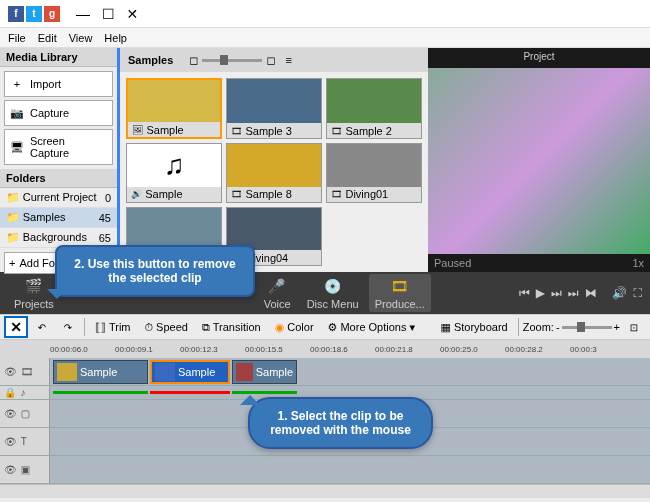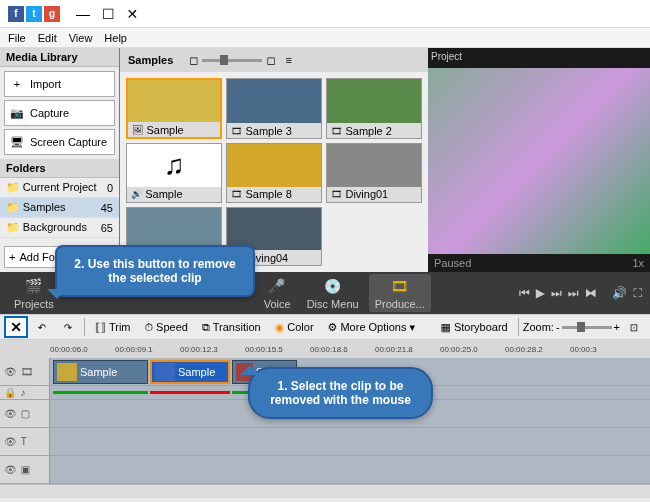--- a/index.html
+++ b/index.html
@@ -5,21 +5,21 @@
 *{margin:0;padding:0;box-sizing:border-box;font-family:'Segoe UI',Tahoma,sans-serif;font-size:11px;}
 body{width:650px;height:502px;background:#ececec;overflow:hidden;}
 .titlebar{height:28px;background:#fff;display:flex;align-items:center;padding:0 8px;border-bottom:1px solid #ddd;}
 .titlebar .title{flex:1;}
 .titlebar .social{display:flex;gap:2px;margin-right:8px;}
 .titlebar .social span{width:16px;height:16px;display:flex;align-items:center;justify-content:center;color:#fff;font-weight:bold;font-size:10px;}
 .winbtns{display:flex;gap:12px;margin-left:8px;}
 .winbtns span{font-size:14px;}
 .menubar{height:20px;display:flex;gap:12px;padding:0 8px;align-items:center;background:#f5f5f5;border-bottom:1px solid #ddd;}
 .main{display:flex;height:224px;}
-.leftpanel{width:120px;background:#ececec;border-right:1px solid #3b82f6;display:flex;flex-direction:column;}
+.leftpanel{width:120px;background:#ececec;border-right:3px solid #3b82f6;display:flex;flex-direction:column;}
 .section-hdr{background:#d8d8d8;padding:3px 6px;font-weight:bold;border-bottom:1px solid #bbb;}
 .btn-panel{padding:4px;display:flex;flex-direction:column;gap:3px;}
 .panel-btn{background:#fff;border:1px solid #aaa;padding:5px;display:flex;align-items:center;gap:6px;cursor:pointer;}
 .panel-btn .icon{width:14px;height:14px;display:flex;align-items:center;justify-content:center;}
 .folders{flex:1;}
 .folder-row{display:flex;justify-content:space-between;padding:3px 6px;border-bottom:1px solid #ddd;align-items:center;}
 .folder-row.sel{background:#c8d8e8;}
 .add-folder{margin:4px;background:#fff;border:1px solid #aaa;padding:4px;display:flex;align-items:center;gap:4px;}
 .centerpanel{flex:1;background:#eee;display:flex;flex-direction:column;}
 .center-hdr{height:24px;background:#d8d8d8;display:flex;align-items:center;padding:0 8px;gap:8px;}
@@ -30,21 +30,21 @@
 .zoom-bar{display:flex;align-items:center;gap:4px;margin-left:8px;}
 .zoom-slider{width:60px;height:3px;background:#999;position:relative;}
 .zoom-slider::after{content:'';position:absolute;width:8px;height:10px;background:#666;left:30%;top:-4px;}
 .thumbs{flex:1;padding:6px;display:grid;grid-template-columns:repeat(3,1fr);gap:4px;overflow:hidden;}
 .thumb{border:1px solid #999;background:#fff;display:flex;flex-direction:column;}
 .thumb.sel{border:2px solid #f90;}
 .thumb-img{flex:1;background:#678;min-height:42px;}
 .thumb-cap{height:15px;background:#ddd;display:flex;align-items:center;padding:0 4px;gap:3px;font-size:9px;}
 .thumb-cap .ticon{font-size:9px;}
 .rightpanel{width:222px;background:#2a2a2a;display:flex;flex-direction:column;}
-.proj-hdr{height:20px;background:#1a1a1a;color:#ccc;text-align:left;padding:3px;font-size:10px;}
+.proj-hdr{height:20px;background:#1a1a1a;color:#ccc;text-align:center;padding:3px;font-size:10px;}
 .preview{flex:1;background:#444;position:relative;}
 .preview-img{width:100%;height:100%;background:linear-gradient(135deg,#8a9 0%,#c9d 50%,#4a6 100%);}
 .preview-bar{height:18px;background:#1a1a1a;color:#999;display:flex;align-items:center;padding:0 6px;font-size:9px;gap:8px;}
 .preview-bar .spacer{flex:1;}
 .darkbar{height:42px;background:#3a3a3a;display:flex;align-items:center;padding:0 8px;gap:4px;}
 .dark-btn{display:flex;flex-direction:column;align-items:center;gap:2px;padding:2px 6px;color:#ccc;font-size:9px;}
 .dark-btn .dicon{width:20px;height:20px;display:flex;align-items:center;justify-content:center;font-size:14px;}
 .dark-btn.prod{background:#555;border-radius:3px;}
 .playback{margin-left:auto;display:flex;gap:6px;align-items:center;}
 .playback span{color:#ccc;font-size:12px;}
@@ -60,21 +60,21 @@
 .track-hdr{width:50px;background:#d8d8d8;display:flex;align-items:center;gap:4px;padding:0 4px;border-right:1px solid #999;}
 .track-hdr span{font-size:10px;color:#555;}
 .track-content{flex:1;position:relative;}
 .clip{position:absolute;height:24px;top:2px;background:#5a7a9a;border:1px solid #345;display:flex;align-items:center;gap:3px;padding:0 3px;color:#fff;font-size:9px;}
 .clip.sel{background:#2060c0;border:2px solid #f80;}
 .clip-thumb{width:20px;height:18px;background:#789;}
 .audio-line{position:absolute;height:3px;background:#0a0;top:12px;}
 .callout{position:absolute;background:#3878b8;border:2px solid #2858a0;border-radius:8px;padding:10px 14px;color:#fff;font-weight:bold;font-size:12px;text-align:center;box-shadow:0 2px 6px rgba(0,0,0,0.3);z-index:100;}
 .callout1{left:55px;top:245px;width:200px;}
 .callout1::after{content:'';position:absolute;left:-10px;bottom:-14px;border:10px solid transparent;border-top-color:#3878b8;}
-.callout2{left:248px;top:367px;width:185px;border-radius:22px;}
+.callout2{left:248px;top:397px;width:185px;border-radius:22px;}
 .callout2::before{content:'';position:absolute;left:-10px;top:-14px;border:10px solid transparent;border-bottom-color:#3878b8;}
 .hscroll{height:14px;background:#ddd;border-top:1px solid #bbb;}
 </style>
 </head>
 <body>
 
 <div class="titlebar">
   <div class="social">
     <span style="background:#3b5998">f</span>
     <span style="background:#1da1f2">t</span>

